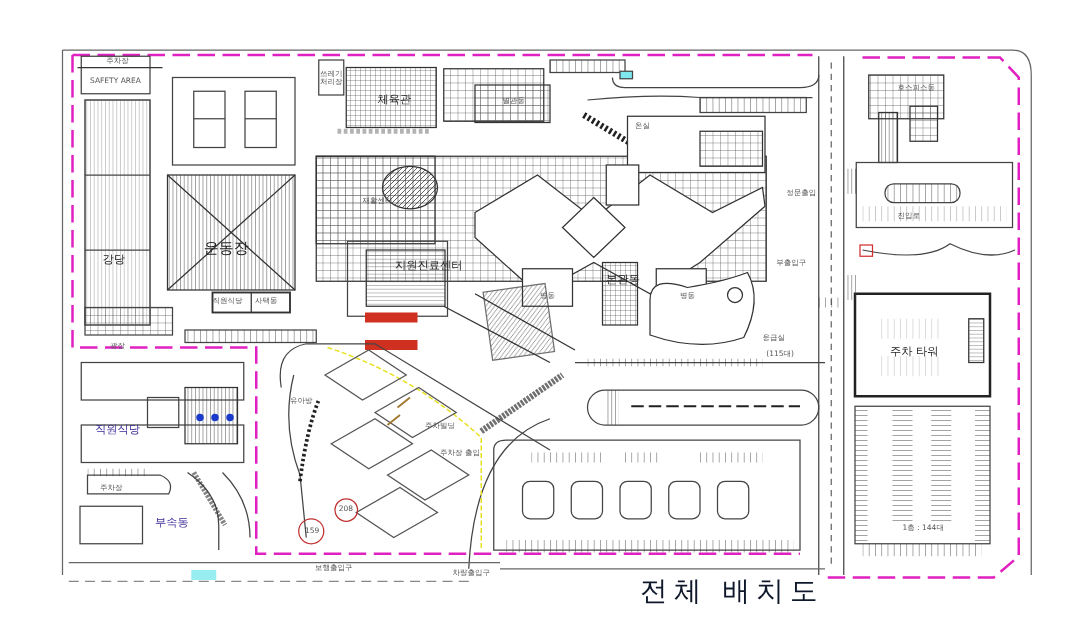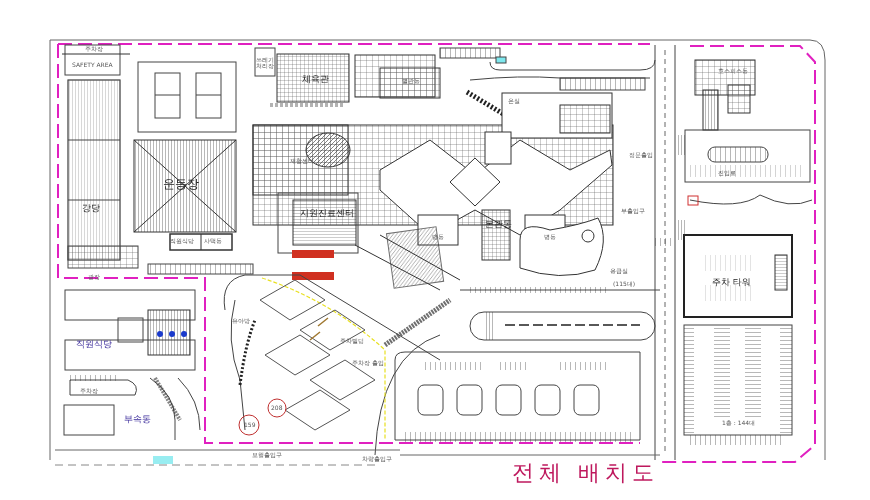--- a/index.html
+++ b/index.html
@@ -3,21 +3,21 @@
 <meta charset="utf-8">
 <style>
   html,body{margin:0;padding:0;background:#ffffff;}
   body{width:870px;height:500px;position:relative;overflow:hidden;font-family:"DejaVu Sans",sans-serif;}
   #plan{position:absolute;left:0;top:0;width:870px;height:500px;}
   .lbl{position:absolute;font-size:8px;color:#333;white-space:nowrap;line-height:1;}
   .lbl.big{font-size:12px;color:#222;}
   .lbl.mid{font-size:9px;color:#222;}
   .lbl.blue{color:#3a2a9a;}
   .lbl.tiny{font-size:6px;color:#555;}
-  .title{position:absolute;left:512px;top:458px;font-size:22px;letter-spacing:5px;color:#be185d;font-family:"DejaVu Sans",sans-serif;}
+  .title{position:absolute;left:512px;top:458px;font-size:22px;letter-spacing:5px;color:#0f172a;font-family:"DejaVu Sans",sans-serif;}
 </style>
 </head>
 <body>
 
 <svg id="plan" viewBox="0 0 870 500" xmlns="http://www.w3.org/2000/svg">
   <defs>
     <pattern id="grid" width="6" height="6" patternUnits="userSpaceOnUse">
       <path d="M6 0H0V6" fill="none" stroke="#555" stroke-width="0.6"></path>
     </pattern>
     <pattern id="fine" width="4" height="4" patternUnits="userSpaceOnUse">
@@ -186,30 +186,30 @@
   <rect x="153" y="456" width="20" height="8" fill="#7ee8ee" opacity="0.8"></rect>
 
   <path d="M55 450 H400" stroke="#666"></path>
   <path d="M55 465 H380" stroke="#888" stroke-dasharray="8 5"></path>
   <path d="M400 455 H660" stroke="#666"></path>
 </svg>
 
 <div class="lbl tiny" style="left:85px;top:46px;">주차장</div>
 <div class="lbl tiny" style="left:72px;top:62px;">SAFETY AREA</div>
 <div class="lbl mid" style="left:82px;top:204px;">강당</div>
-<div class="lbl big" style="left:163px;top:178px;text-align:center;">운동장</div>
+<div class="lbl big" style="left:163px;top:192px;text-align:center;">운동장</div>
 <div class="lbl tiny" style="left:170px;top:238px;">직원식당</div>
 <div class="lbl tiny" style="left:204px;top:238px;">사택동</div>
 <div class="lbl tiny" style="left:88px;top:274px;">광장</div>
 
 <div class="lbl tiny" style="left:256px;top:57px;width:20px;white-space:normal;">쓰레기 처리장</div>
 <div class="lbl mid" style="left:302px;top:75px;font-family:Liberation Serif, serif;">체육관</div>
 <div class="lbl tiny" style="left:402px;top:78px;">별관동</div>
 <div class="lbl tiny" style="left:290px;top:158px;">재활센터</div>
-<div class="lbl mid" style="left:300px;top:209px;">지원진료센터</div>
+<div class="lbl mid" style="left:300px;top:209px;padding-left:16px;">지원진료센터</div>
 <div class="lbl mid" style="left:485px;top:188px;margin-top:32px;">본관동</div>
 <div class="lbl tiny" style="left:432px;top:234px;">병동</div>
 <div class="lbl tiny" style="left:544px;top:234px;">병동</div>
 <div class="lbl tiny" style="left:508px;top:98px;">온실</div>
 <div class="lbl tiny" style="left:629px;top:152px;">정문출입</div>
 <div class="lbl tiny" style="left:621px;top:208px;">부출입구</div>
 <div class="lbl tiny" style="left:610px;top:268px;">응급실</div>
 <div class="lbl tiny" style="left:613px;top:281px;">(115대)</div>
 
 <div class="lbl tiny" style="left:718px;top:68px;">호스피스동</div>

